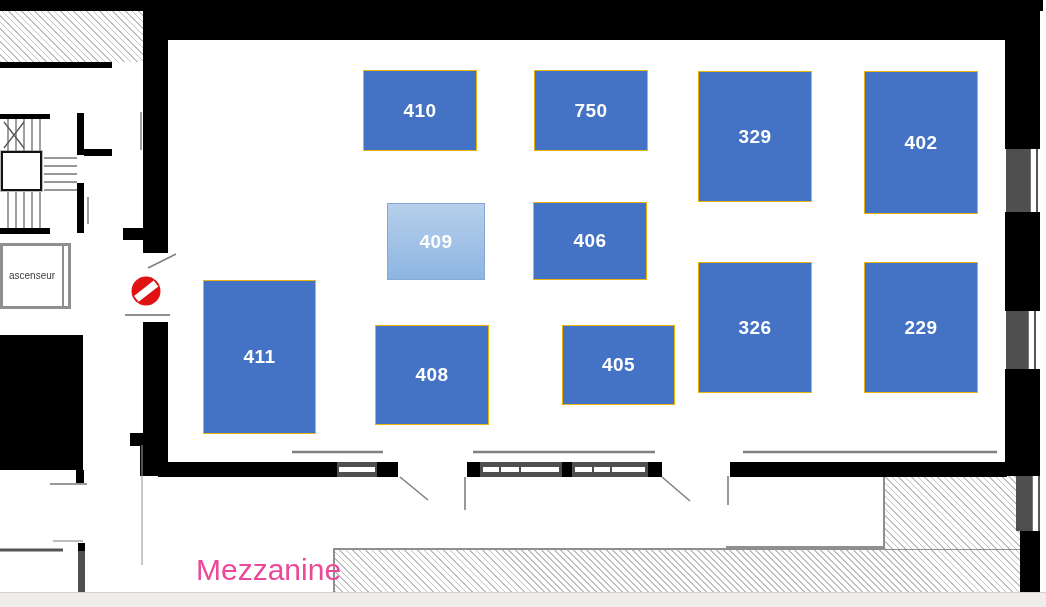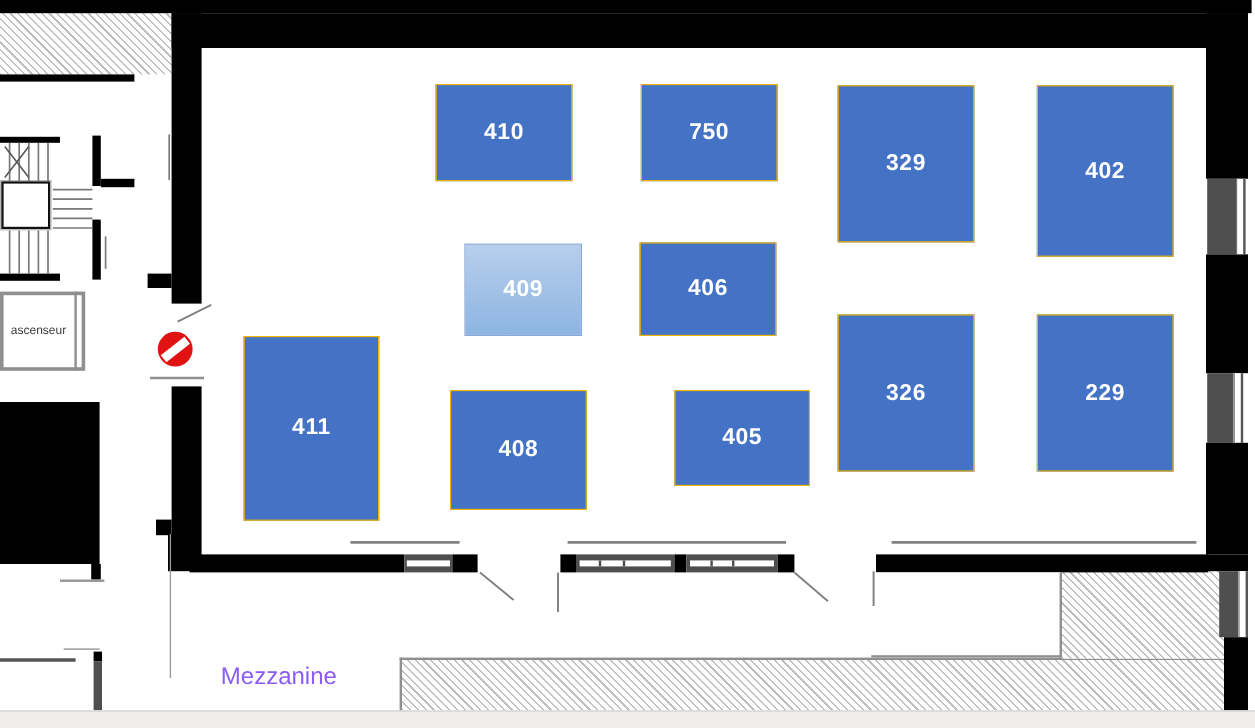--- a/index.html
+++ b/index.html
@@ -20,21 +20,21 @@
     cursor:pointer;
   }
   .room-light{
     background:linear-gradient(180deg,#b7cfec 0%,#8db5e2 100%);
     border:1px solid #89a7d4;
   }
   .room-label{
     color:#ffffff;font-size:19px;font-weight:bold;letter-spacing:.5px;
   }
   .mezzanine-label{
-    position:absolute;left:184px;top:553px;font-size:20px;color:#8b5cf6;
+    position:absolute;left:196px;top:553px;font-size:30px;color:#ec4899;
   }
   .elevator-room{
     position:absolute;left:0px;top:243px;width:71px;height:66px;
     background:#ffffff;border:3px solid #8f8f8f;box-sizing:border-box;
   }
   .elevator-label{
     position:absolute;left:6px;top:24px;font-size:10px;color:#404040;
   }
   .landing{
     position:absolute;left:1px;top:151px;width:41px;height:40px;background:#ffffff;

